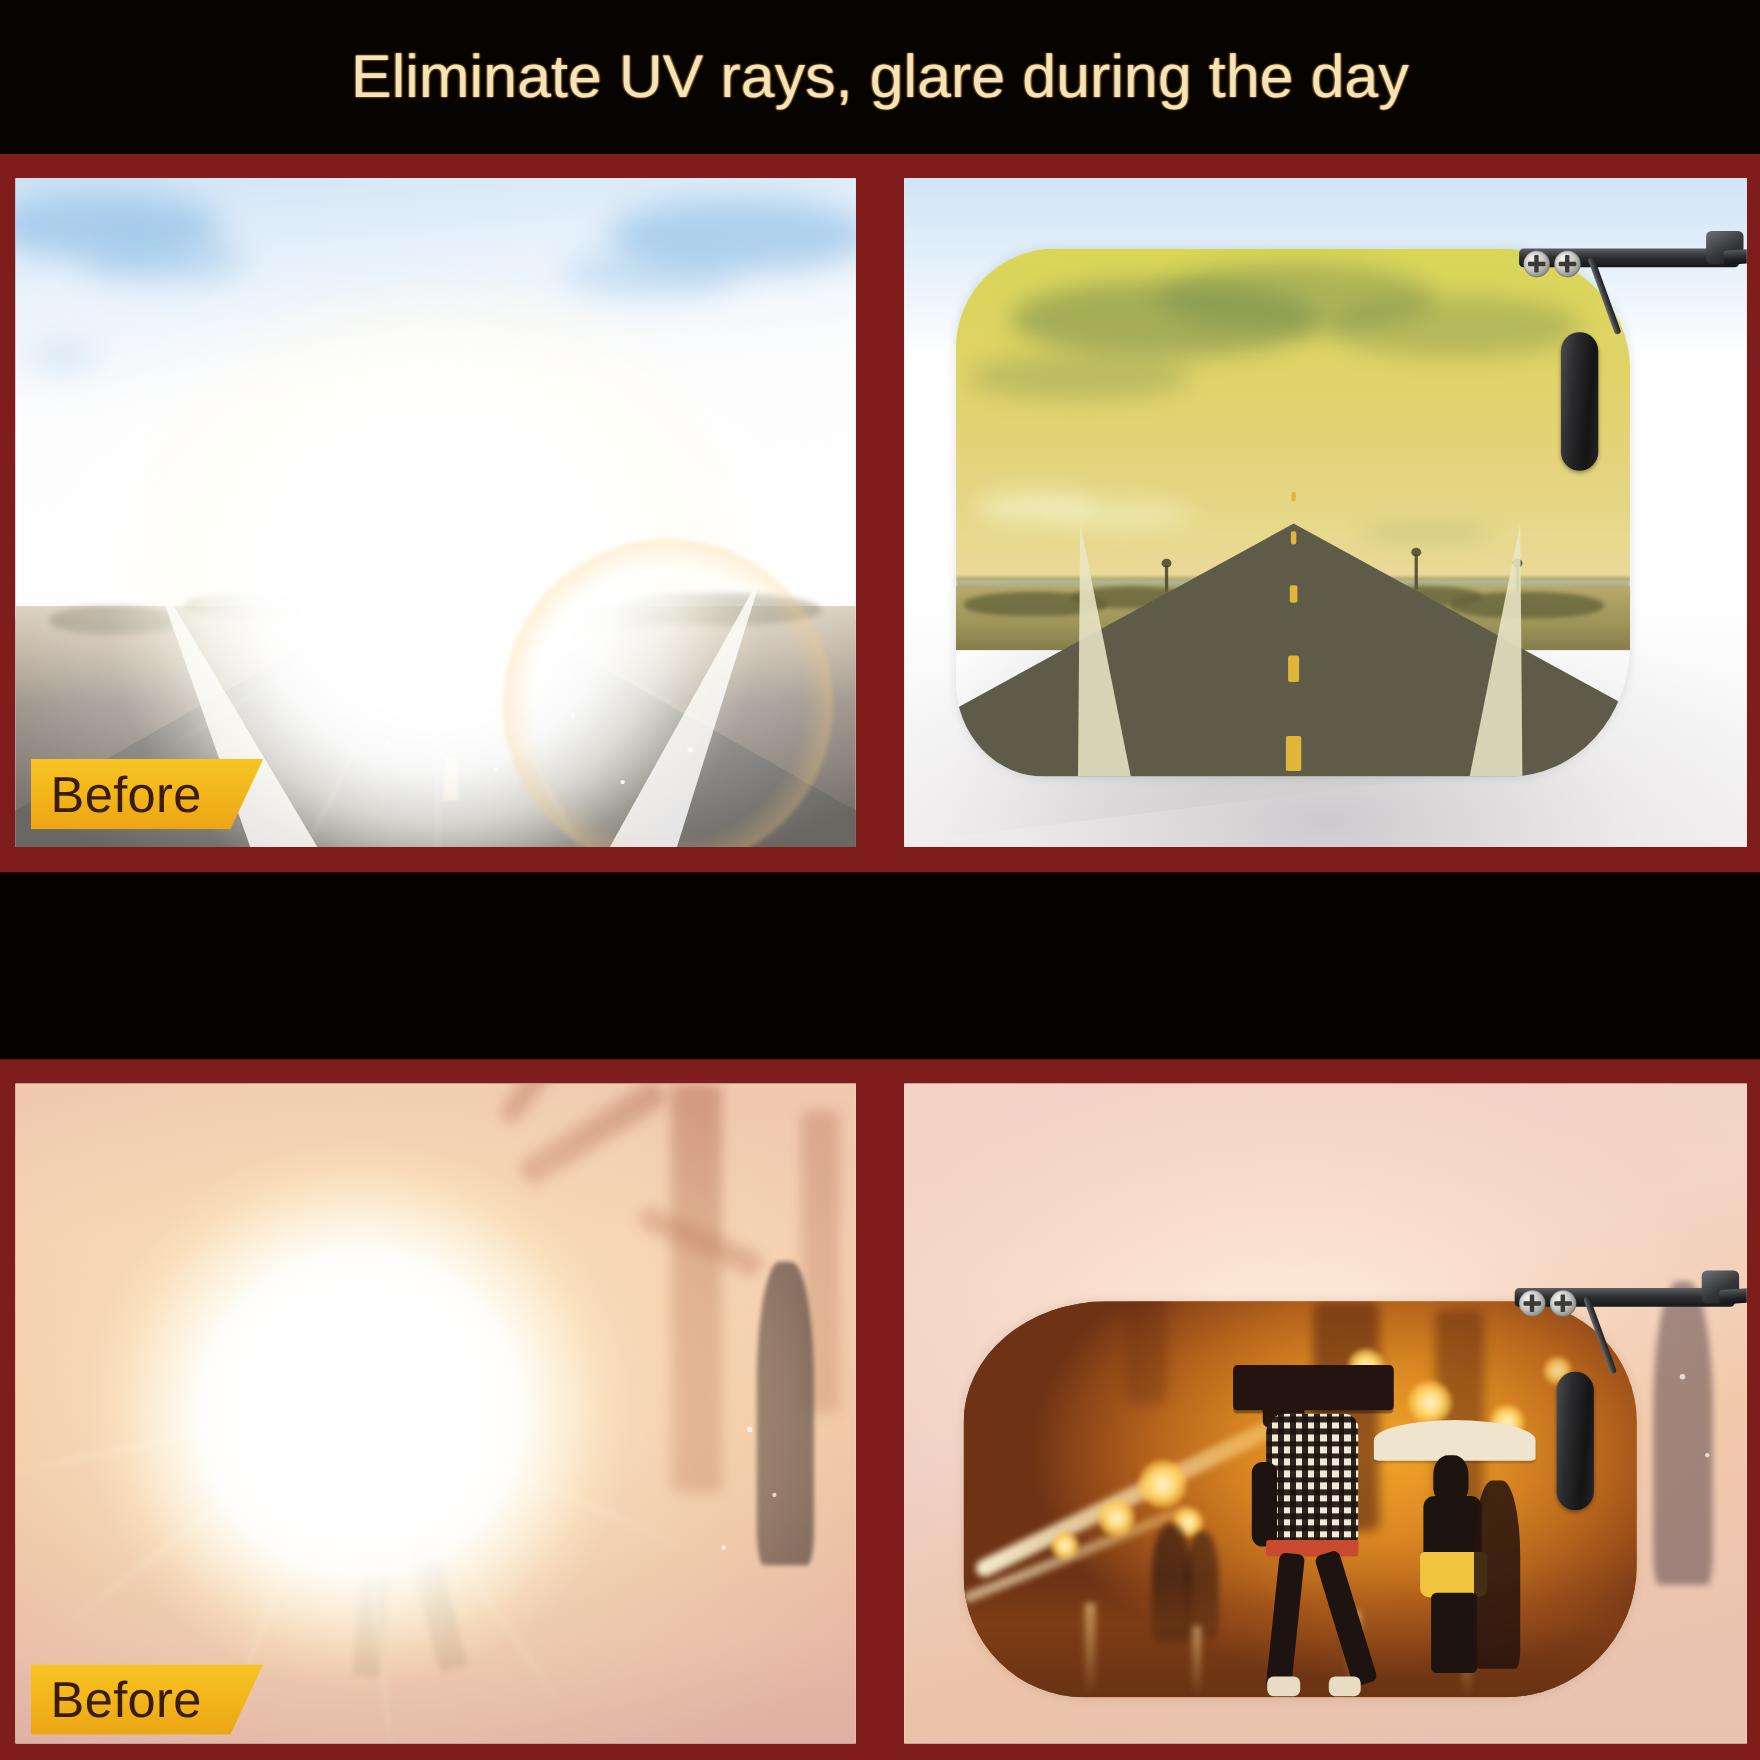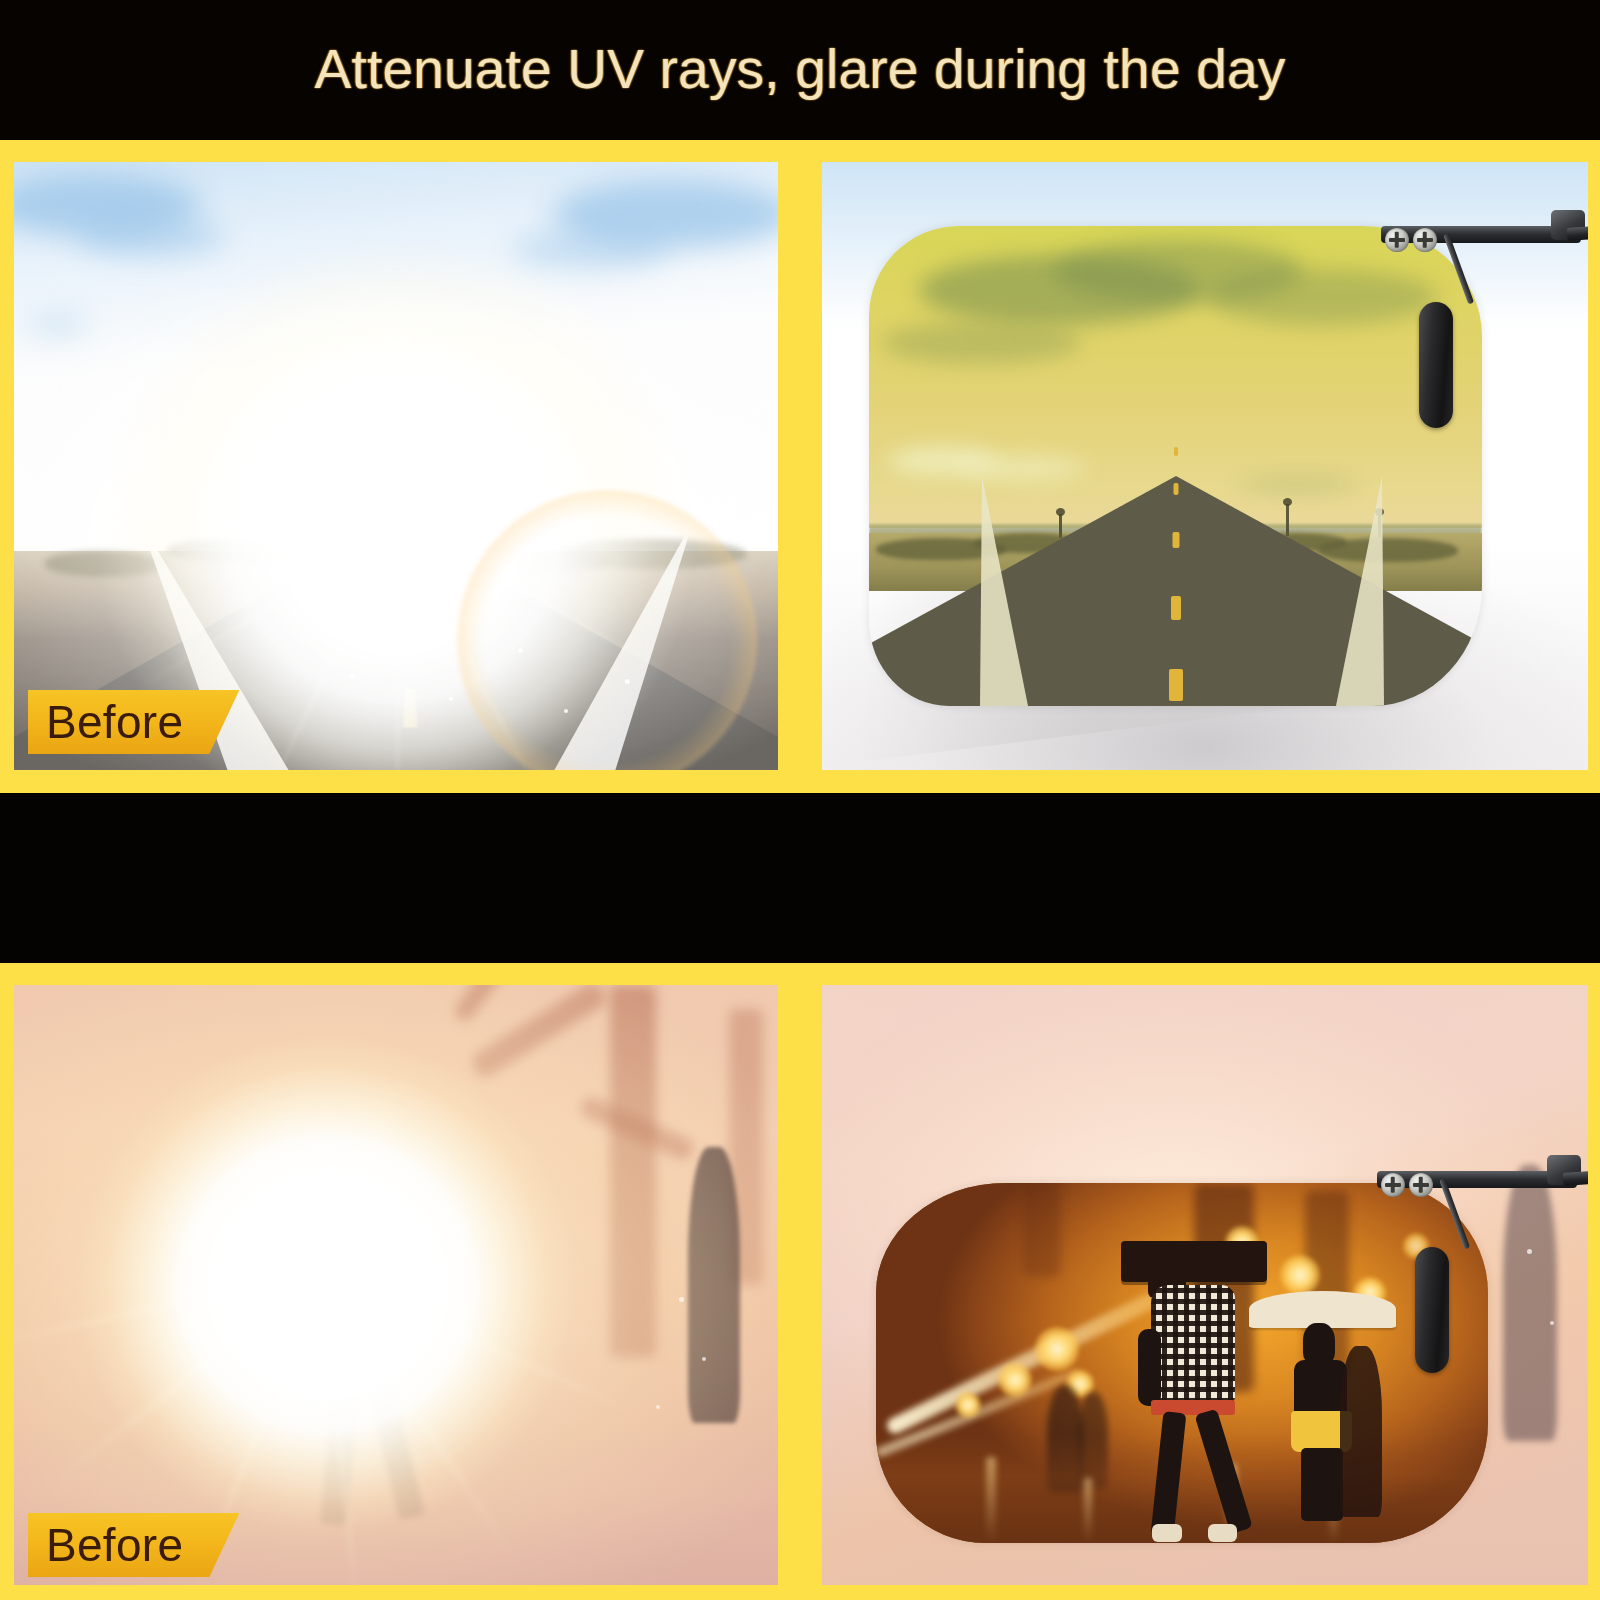--- a/index.html
+++ b/index.html
@@ -41,21 +41,21 @@
     padding: 0 40px;
   }
   #band-top   { top: 0;   height: 140px; }
   #band-mid   { top: 793px; height: 170px; }
 
   
   .photo-row {
     position: absolute;
     left: 0;
     width: 1600px;
-    background: #fde047;
+    background: #7f1d1d;
     z-index: 2;
   }
   #row-day   { top: 140px;  height: 653px; }
   #row-night { top: 963px;  height: 637px; }
 
   .panel {
     position: absolute;
     top: 22px;
     overflow: hidden;
     background: #ffffff;
@@ -498,21 +498,21 @@
   }
   #badge-day-before   { left: 14px;  bottom: 16px; }
   #badge-night-before { left: 14px;  bottom: 8px;  }
 </style>
 </head>
 <body>
 
 <div id="page">
 
   <div class="band" id="band-top">
-    <div class="band-text">Attenuate UV rays, glare during the day</div>
+    <div class="band-text">Eliminate UV rays, glare during the day</div>
   </div>
 
   <div class="photo-row" id="row-day">
 
     <div class="panel panel-left">
       <div class="scene">
         <div class="day-sky"></div>
         <div class="day-cloud" style="left:-3%;top:2%;width:210px;height:62px;"></div>
         <div class="day-cloud" style="left:8%;top:9%;width:150px;height:40px;opacity:.7;"></div>
         <div class="day-cloud" style="right:-2%;top:3%;width:240px;height:68px;"></div>

